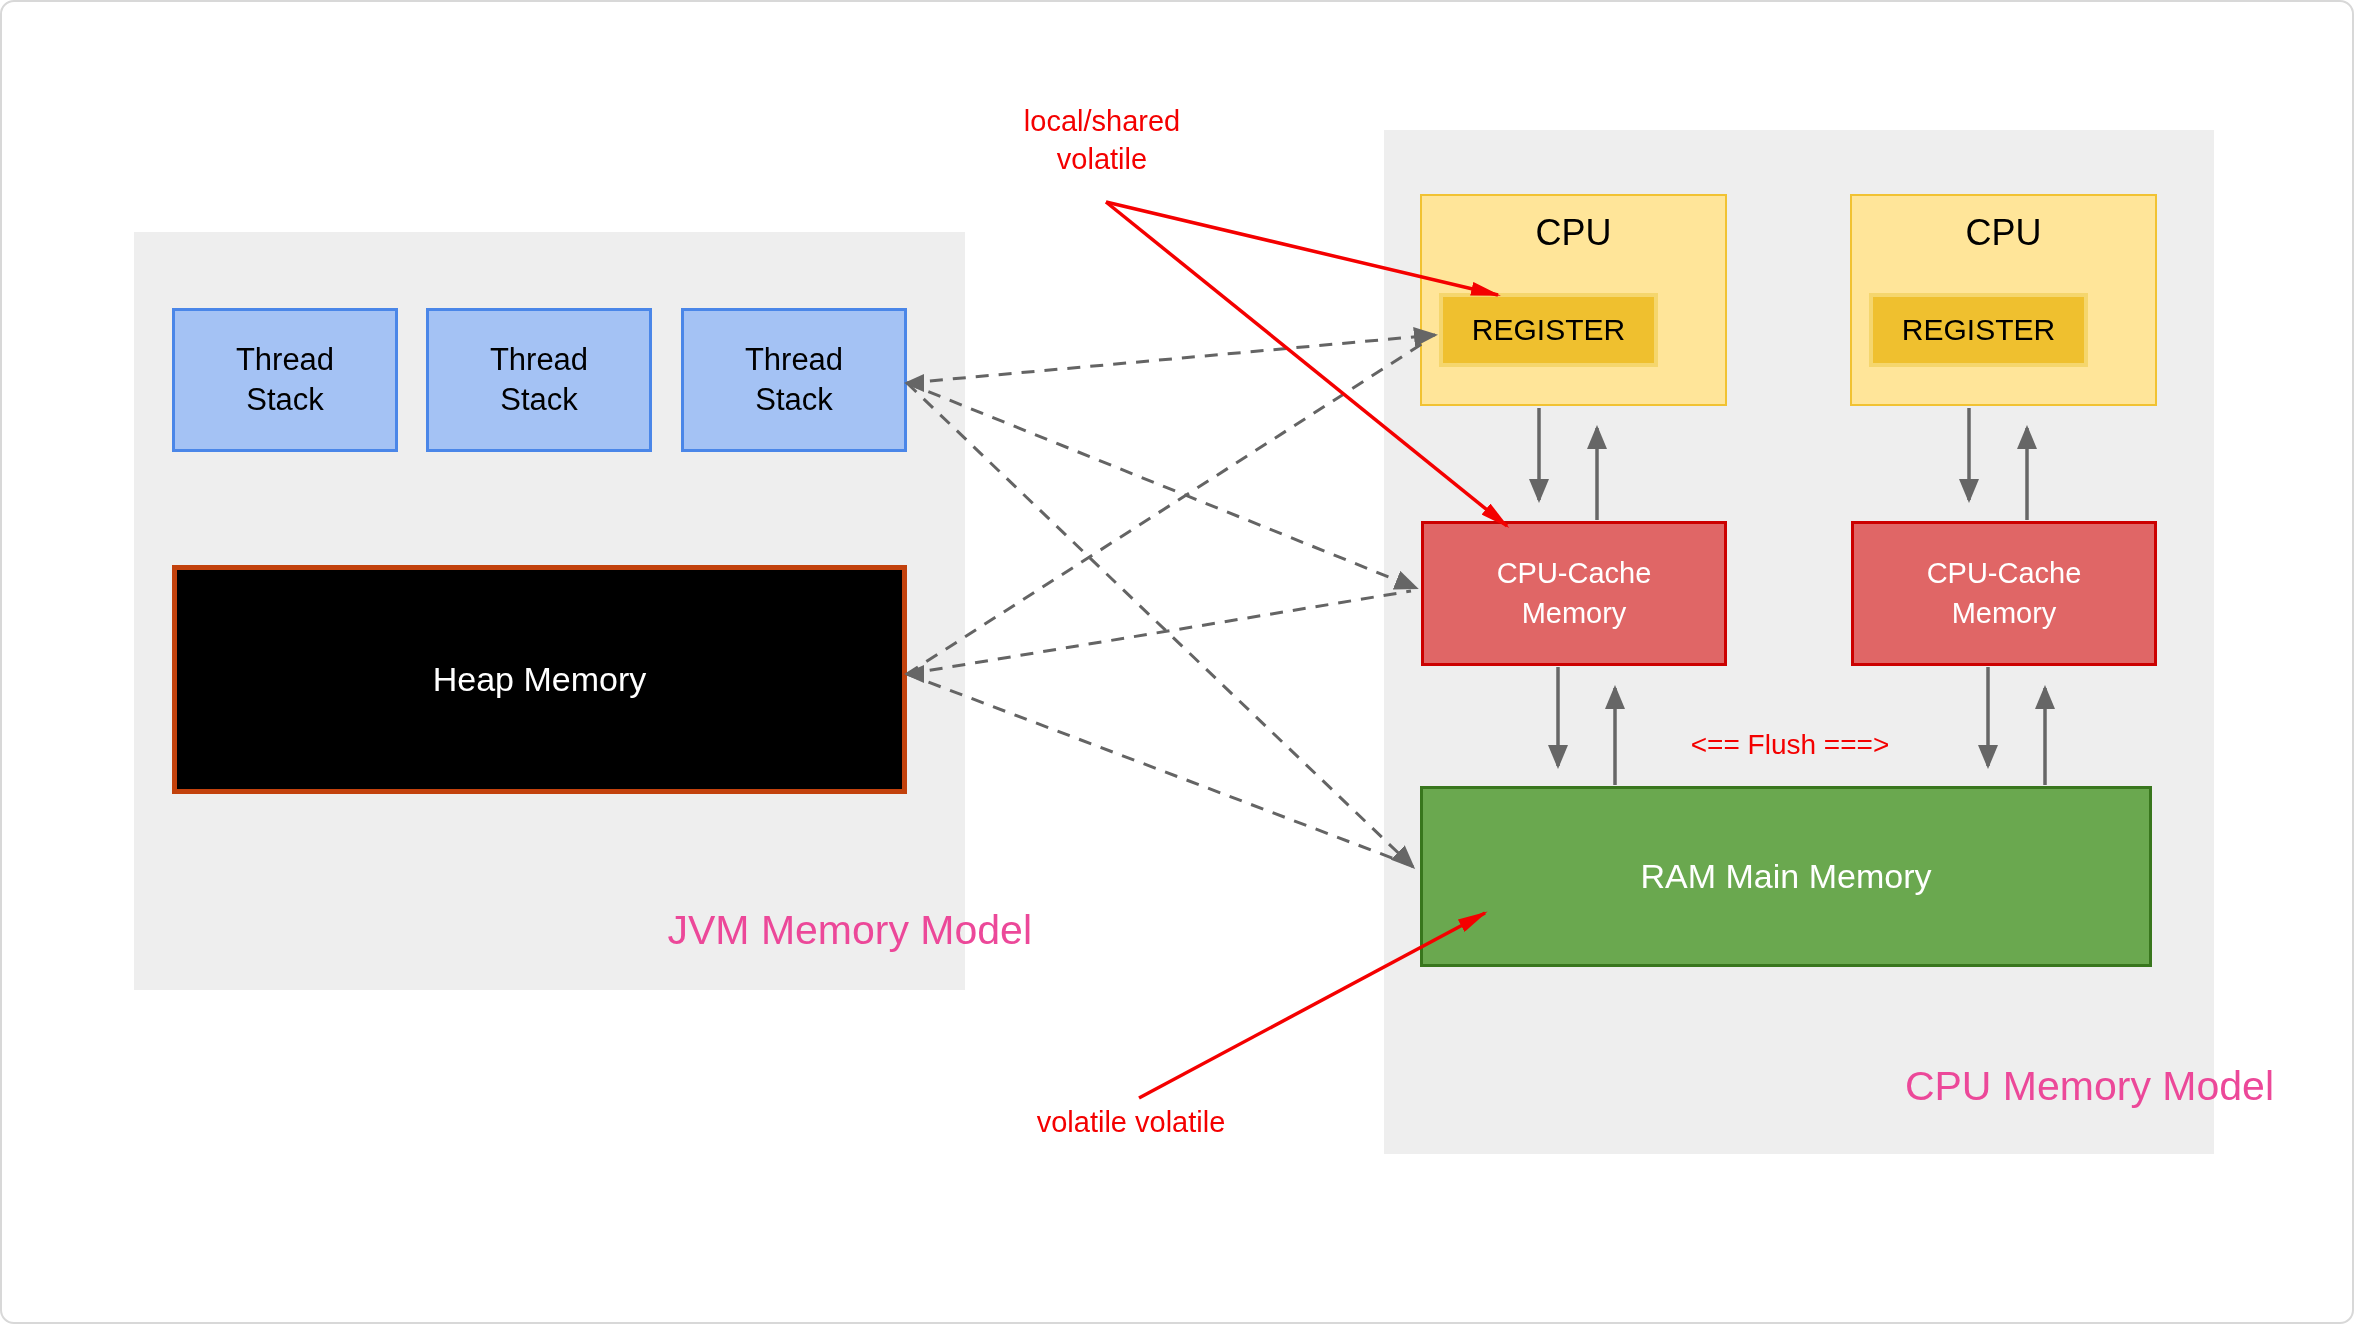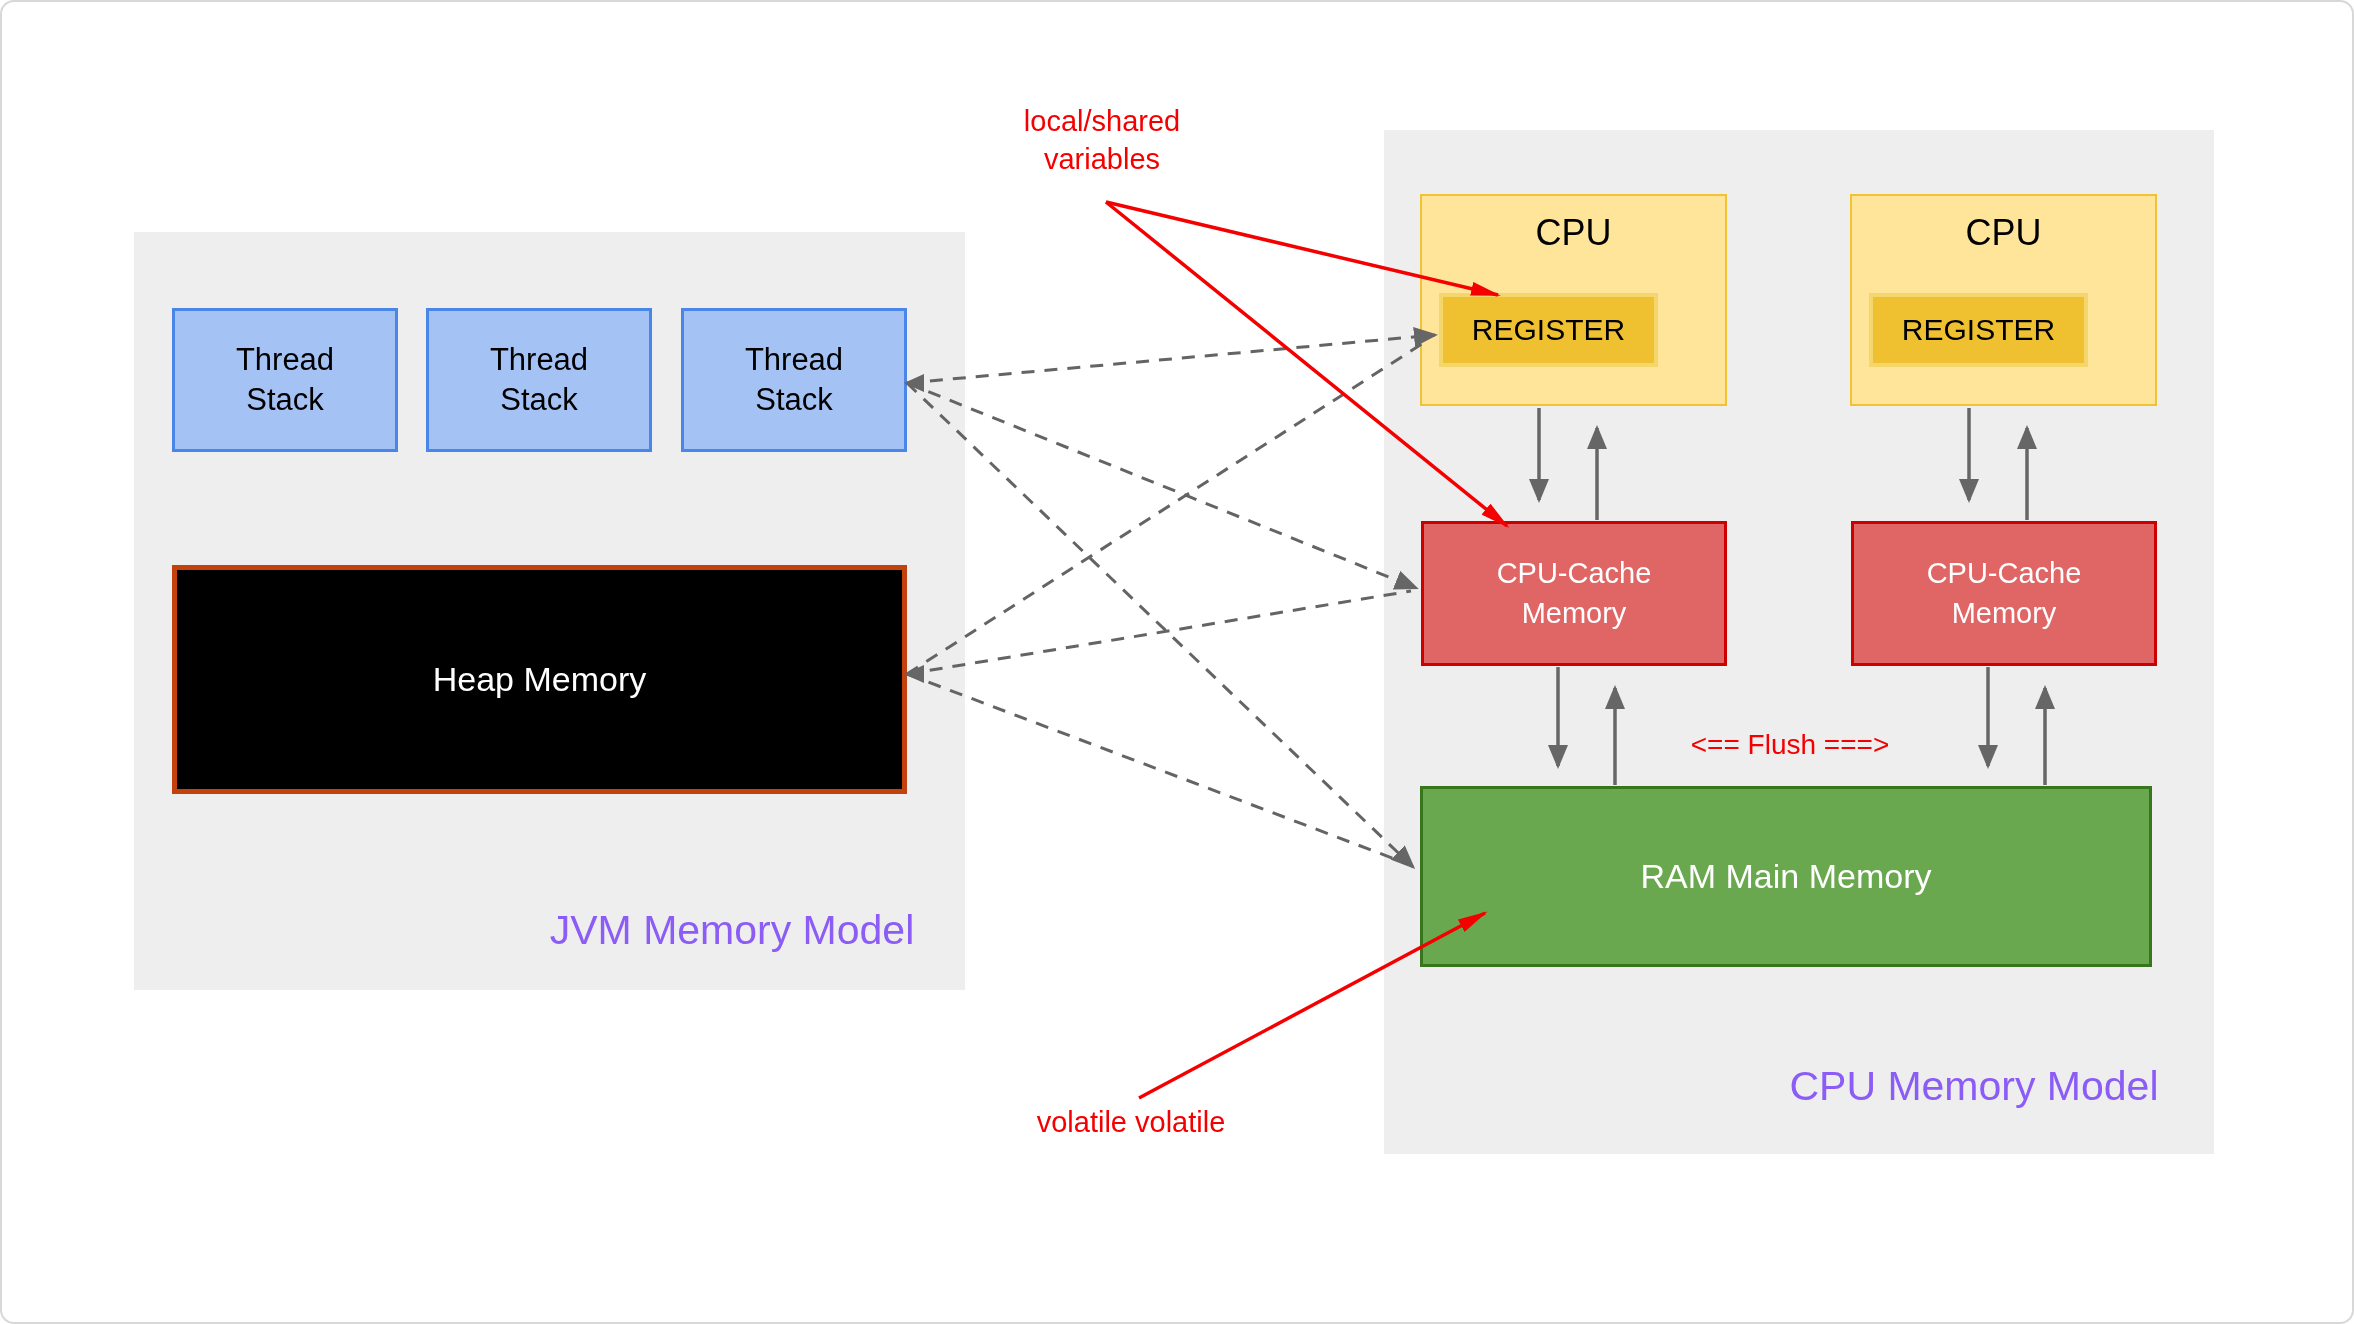--- a/index.html
+++ b/index.html
@@ -81,23 +81,23 @@
   .ram {
     left: 1418px; top: 784px; width: 732px; height: 181px;
     background: #6aa84f;
     border: 3px solid #38761d;
     color: #ffffff;
     font-size: 34px;
     align-items: center;
   }
   .panel-label {
     position: absolute;
-    color: #8b5cf6;
+    color: #ec4899;
     font-size: 41px;
-    text-align: center;
+    text-align: right;
     width: 600px;
   }
   .annotation {
     position: absolute;
     color: #f40000;
     font-size: 29px;
     text-align: center;
   }
   #arrow-layer {
     position: absolute;
@@ -153,21 +153,21 @@
   </div>
 
   <div class="box ram">
     <span>RAM Main Memory</span>
   </div>
 
   <div class="panel-label" style="left:1672px; top:1061px;">CPU Memory Model</div>
 
   <div class="annotation" style="left:950px; top:100px; width:300px; line-height:38px;">
     <div>local/shared</div>
-    <div>variables</div>
+    <div>volatile</div>
   </div>
   <div class="annotation" style="left:979px; top:1104px; width:300px;">volatile volatile</div>
   <div class="annotation" style="left:1638px; top:727px; width:300px; font-size:28px;">&lt;== Flush ===&gt;</div>
 
   <svg id="arrow-layer" viewBox="0 0 2354 1324" xmlns="http://www.w3.org/2000/svg">
     <defs>
       <marker id="mGray" viewBox="0 0 24 20" refX="21" refY="10" markerWidth="24" markerHeight="20" markerUnits="userSpaceOnUse" orient="auto">
         <path d="M0,0 L24,10 L0,20 Z" fill="#666666"></path>
       </marker>
       <marker id="mRed" viewBox="0 0 30 14" refX="27" refY="7" markerWidth="30" markerHeight="14" markerUnits="userSpaceOnUse" orient="auto">

